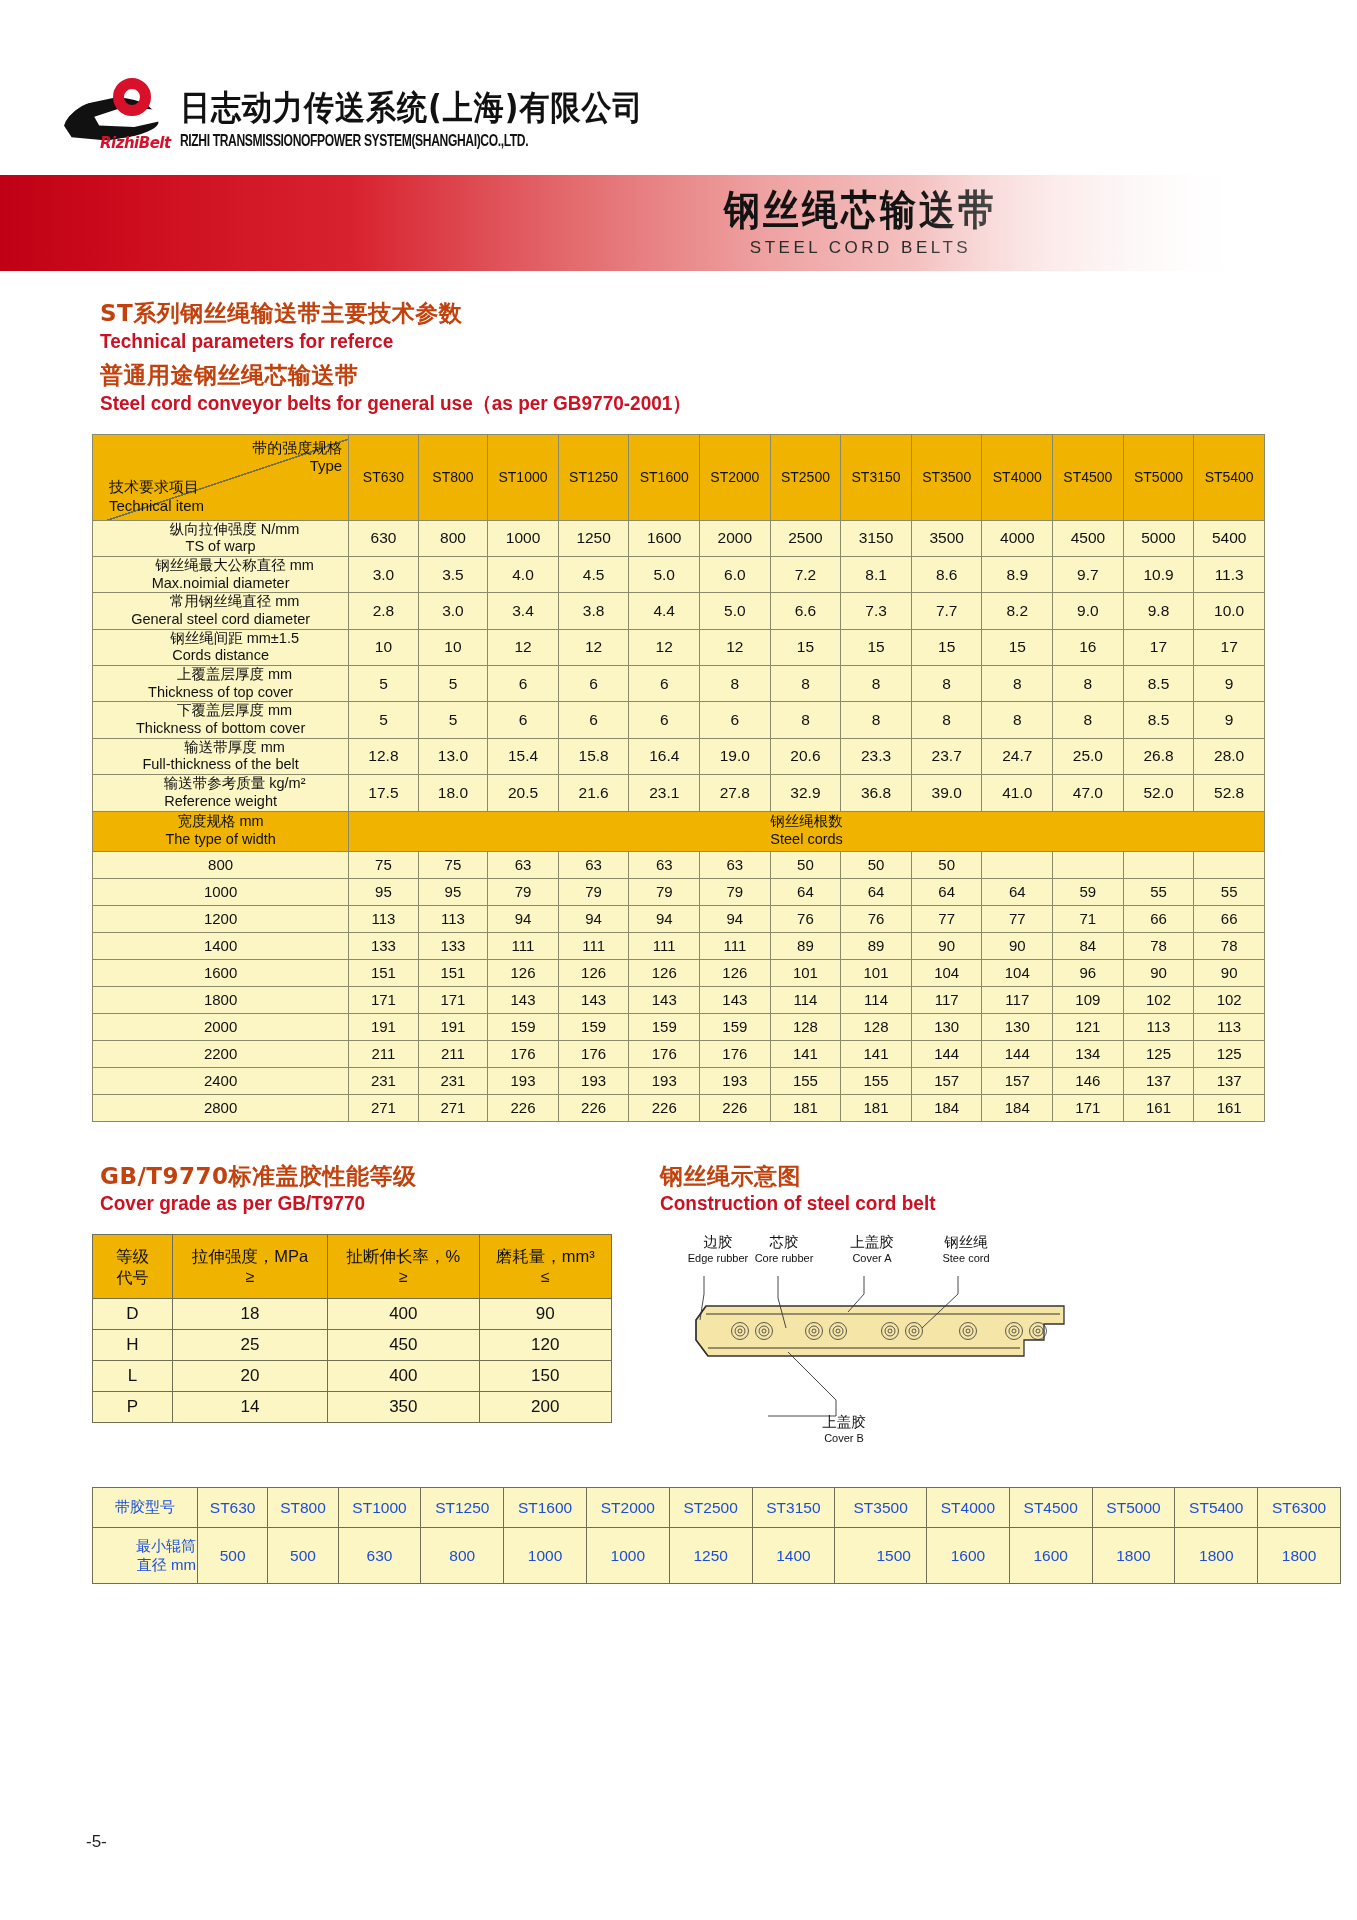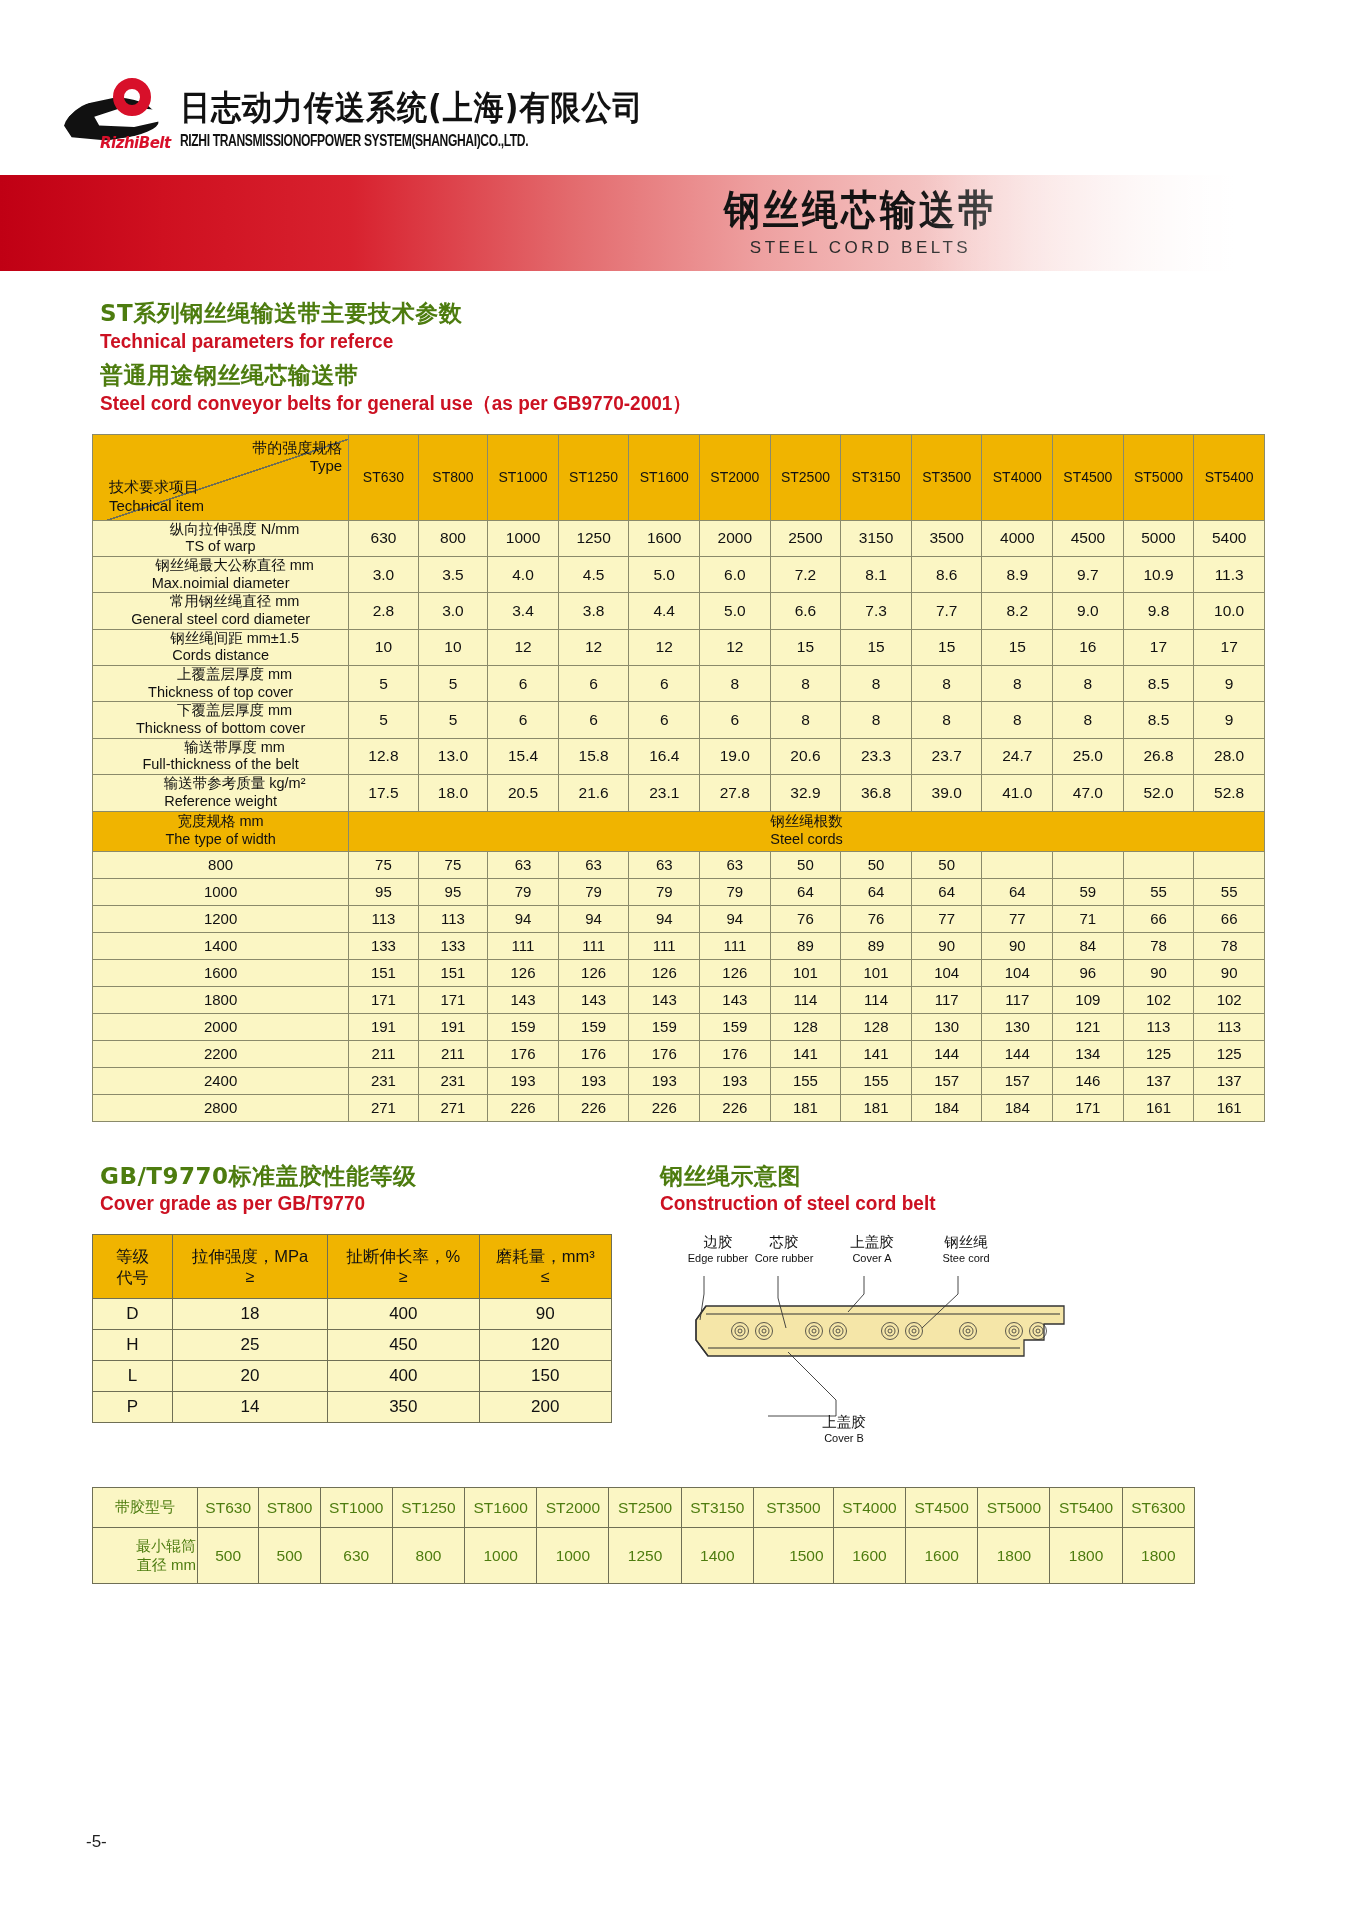--- a/index.html
+++ b/index.html
@@ -66,21 +66,21 @@
   .banner-fade {
     position:absolute; right:0; top:0; width:440px; height:96px;
     background:linear-gradient(to right,rgba(255,255,255,0) 0%,#ffffff 72%);
     pointer-events:none;
   }
 
   
   .sec { margin-left:100px; }
   .sec-cn {
     font-family:"DejaVu Sans","Liberation Sans",sans-serif;
-    font-weight:bold; font-size:23px; color:#4d7c0f;
+    font-weight:bold; font-size:23px; color:#c2410c;
     letter-spacing:0.5px; line-height:1.25; white-space:nowrap;
   }
   .sec-en {
     font-family:"Liberation Sans",sans-serif;
     font-weight:bold; font-size:20px; color:#cc1122;
     letter-spacing:0px; line-height:1.3; white-space:nowrap;
     font-stretch:condensed; transform:scaleX(0.95); transform-origin:left center;
   }
 
   
@@ -131,21 +131,21 @@
     border:1.2px solid #6f6f55; text-align:center; vertical-align:middle;
     background:#fbf6c4; font-weight:normal; height:31px;
   }
   table.cover thead th { background:#f0b400; font-size:16.5px; }
   table.cover thead th.g1 { width:80px; line-height:1.35; }
   .chdr { line-height:1.3; }
   .chdr .r2 { font-size:16px; }
 
   
   table.bottom {
-    border-collapse:collapse; width:1103px; font-size:15.5px; color:#4d7c0f;
+    border-collapse:collapse; width:1249px; font-size:15.5px; color:#1d4ed8;
   }
   table.bottom td {
     border:1.2px solid #6f6f55; text-align:center; vertical-align:middle;
     background:#fbf6c4; height:40px;
   }
   table.bottom td.lbl { width:105px; line-height:1.25; font-size:15px; }
 
   
   .diagram { position:relative; width:430px; height:215px; }
   .dg-label { position:absolute; text-align:center; line-height:1.2; white-space:nowrap; }

